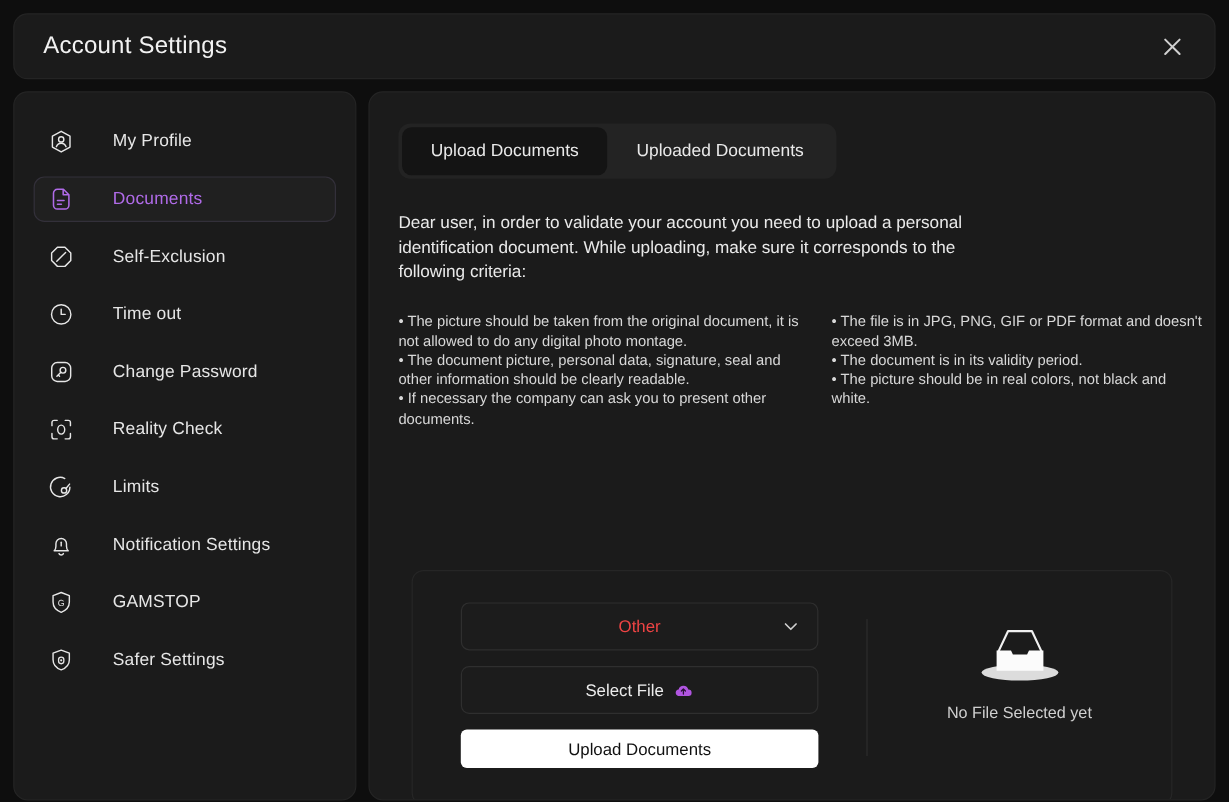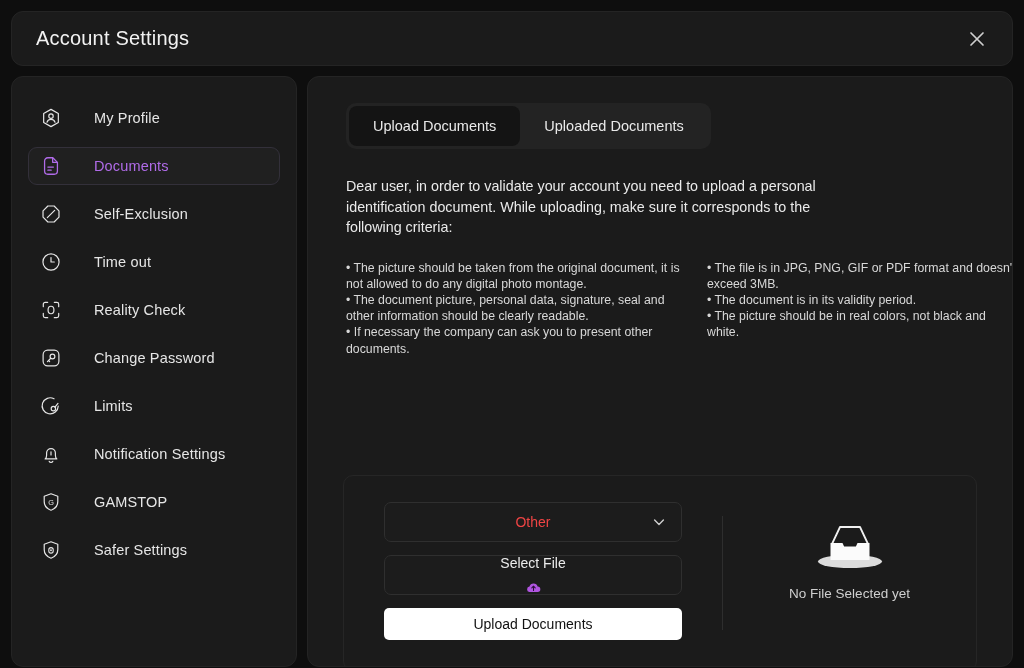--- a/index.html
+++ b/index.html
@@ -85,21 +85,21 @@
   }
   .nav-icon { width: 22px; height: 22px; flex: 0 0 22px; display:block; }
   .nav-icon svg { display:block; width:22px; height:22px; }
 
   
   .content {
     flex: 1 1 auto;
     background: #1b1b1b;
     border: 1px solid #242424;
     border-radius: 12px;
-    padding: 26px 38px;
+    padding: 26px 24px;
     position: relative;
     overflow: hidden;
   }
 
   
   .tabs {
     display: inline-flex;
     background: #232323;
     border-radius: 10px;
     padding: 3px;
@@ -195,21 +195,20 @@
     border-radius: 7px;
     background: #1c1c1c;
     display: flex;
     align-items: center;
     justify-content: center;
     gap: 8px;
     color: #ececec;
     font-size: 14px;
     cursor: pointer;
     margin-bottom: 13px;
-    flex-direction: column;
   }
   .submit-btn {
     height: 32px;
     border-radius: 5px;
     background: #ffffff;
     color: #111111;
     font-size: 14px;
     display: flex;
     align-items: center;
     justify-content: center;
@@ -281,39 +280,39 @@
             <circle cx="12" cy="12" r="8.8" stroke="#e6e6e6" stroke-width="1.3"></circle>
             <path d="M12 7.2 V12 h3.6" stroke="#e6e6e6" stroke-width="1.3" stroke-linecap="round" stroke-linejoin="round"></path>
           </svg>
         </span>
         <span class="label">Time out</span>
       </div>
 
       <div class="nav-item">
         <span class="nav-icon">
           <svg viewBox="0 0 24 24" fill="none">
+            <rect x="3.4" y="3.4" width="17.2" height="17.2" rx="5" stroke="#e6e6e6" stroke-width="1.3"></rect>
+            <circle cx="13.6" cy="10.4" r="2.6" stroke="#e6e6e6" stroke-width="1.3"></circle>
+            <path d="M11.7 12.3 L8.1 15.9 M9.3 14.7 l1.2 1.2" stroke="#e6e6e6" stroke-width="1.3" stroke-linecap="round"></path>
+          </svg>
+        </span>
+        <span class="label">Change Password</span>
+      </div>
+
+      <div class="nav-item">
+        <span class="nav-icon">
+          <svg viewBox="0 0 24 24" fill="none">
             <path d="M3.6 8.4 V5.6 A2 2 0 0 1 5.6 3.6 H8.4" stroke="#e6e6e6" stroke-width="1.3" stroke-linecap="round"></path>
             <path d="M15.6 3.6 H18.4 A2 2 0 0 1 20.4 5.6 V8.4" stroke="#e6e6e6" stroke-width="1.3" stroke-linecap="round"></path>
             <path d="M20.4 15.6 V18.4 A2 2 0 0 1 18.4 20.4 H15.6" stroke="#e6e6e6" stroke-width="1.3" stroke-linecap="round"></path>
             <path d="M8.4 20.4 H5.6 A2 2 0 0 1 3.6 18.4 V15.6" stroke="#e6e6e6" stroke-width="1.3" stroke-linecap="round"></path>
             <ellipse cx="12" cy="12" rx="3.2" ry="4.1" stroke="#e6e6e6" stroke-width="1.3"></ellipse>
           </svg>
         </span>
         <span class="label">Reality Check</span>
-      </div>
-
-      <div class="nav-item">
-        <span class="nav-icon">
-          <svg viewBox="0 0 24 24" fill="none">
-            <rect x="3.4" y="3.4" width="17.2" height="17.2" rx="5" stroke="#e6e6e6" stroke-width="1.3"></rect>
-            <circle cx="13.6" cy="10.4" r="2.6" stroke="#e6e6e6" stroke-width="1.3"></circle>
-            <path d="M11.7 12.3 L8.1 15.9 M9.3 14.7 l1.2 1.2" stroke="#e6e6e6" stroke-width="1.3" stroke-linecap="round"></path>
-          </svg>
-        </span>
-        <span class="label">Change Password</span>
       </div>
 
       <div class="nav-item">
         <span class="nav-icon">
           <svg viewBox="0 0 24 24" fill="none">
             <path d="M15.3 4.1 A8.8 8.8 0 1 0 19.9 12" stroke="#e6e6e6" stroke-width="1.3" stroke-linecap="round"></path>
             <circle cx="14.6" cy="14.9" r="2.4" stroke="#e6e6e6" stroke-width="1.3"></circle>
             <path d="M16.3 13.2 L19.6 9.2" stroke="#e6e6e6" stroke-width="1.3" stroke-linecap="round"></path>
           </svg>
         </span>

